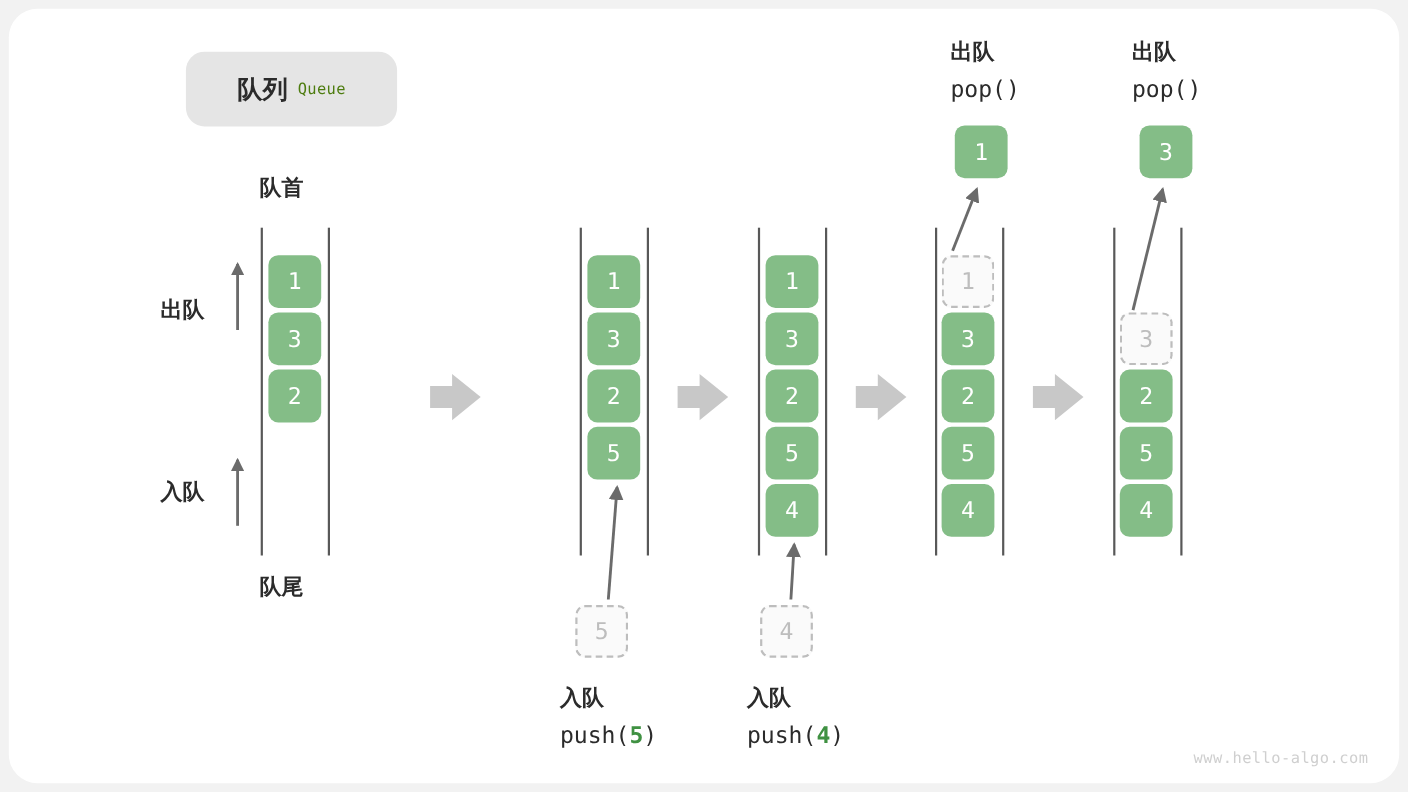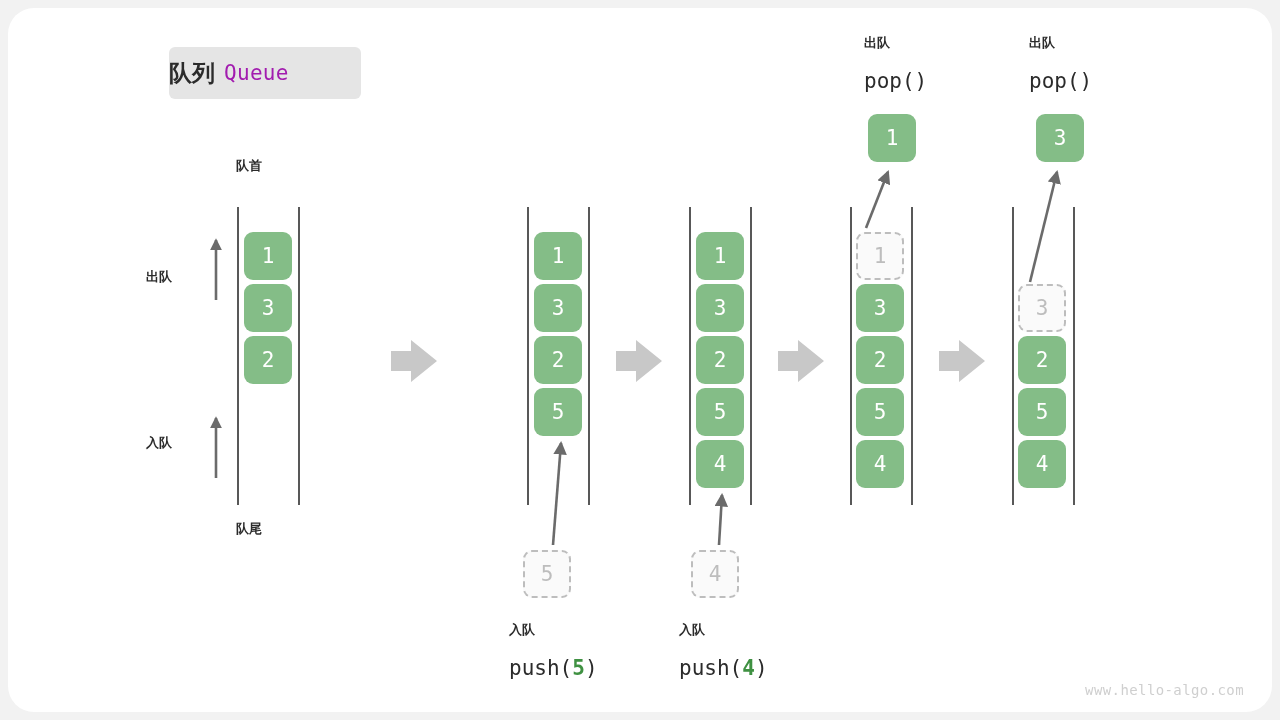--- a/index.html
+++ b/index.html
@@ -24,49 +24,49 @@
     background: #ffffff;
     border-radius: 26px;
   }
 
   
   #title-badge {
     position: absolute;
     left: 169px;
     top: 47px;
     width: 192px;
-    height: 52px;
+    height: 68px;
     background: #e5e5e5;
-    border-radius: 6px;
+    border-radius: 17px;
     display: flex;
     align-items: center;
-    justify-content: flex-start;
+    justify-content: center;
     gap: 9px;
   }
   #title-badge .t-cn {
     font-family: "Liberation Sans", sans-serif;
     font-size: 23px;
     font-weight: 700;
     color: #2b2b2b;
   }
   #title-badge .t-en {
     font-family: "DejaVu Sans Mono", monospace;
-    font-size: 21px;
+    font-size: 14px;
     font-weight: 400;
-    color: #a21caf;
+    color: #4d7c0f;
     letter-spacing: .3px;
   }
 
   
   .abs { position: absolute; }
 
   .cn-label {
     font-family: Liberation Serif, serif;
     font-weight: 700;
-    font-size: 13px;
+    font-size: 20px;
     color: #2b2b2b;
     white-space: nowrap;
   }
   .mono-label {
     font-family: "DejaVu Sans Mono", monospace;
     font-size: 21px;
     color: #2b2b2b;
     white-space: nowrap;
   }
   .mono-label .hl { color: #3f9142; font-weight: 700; }

